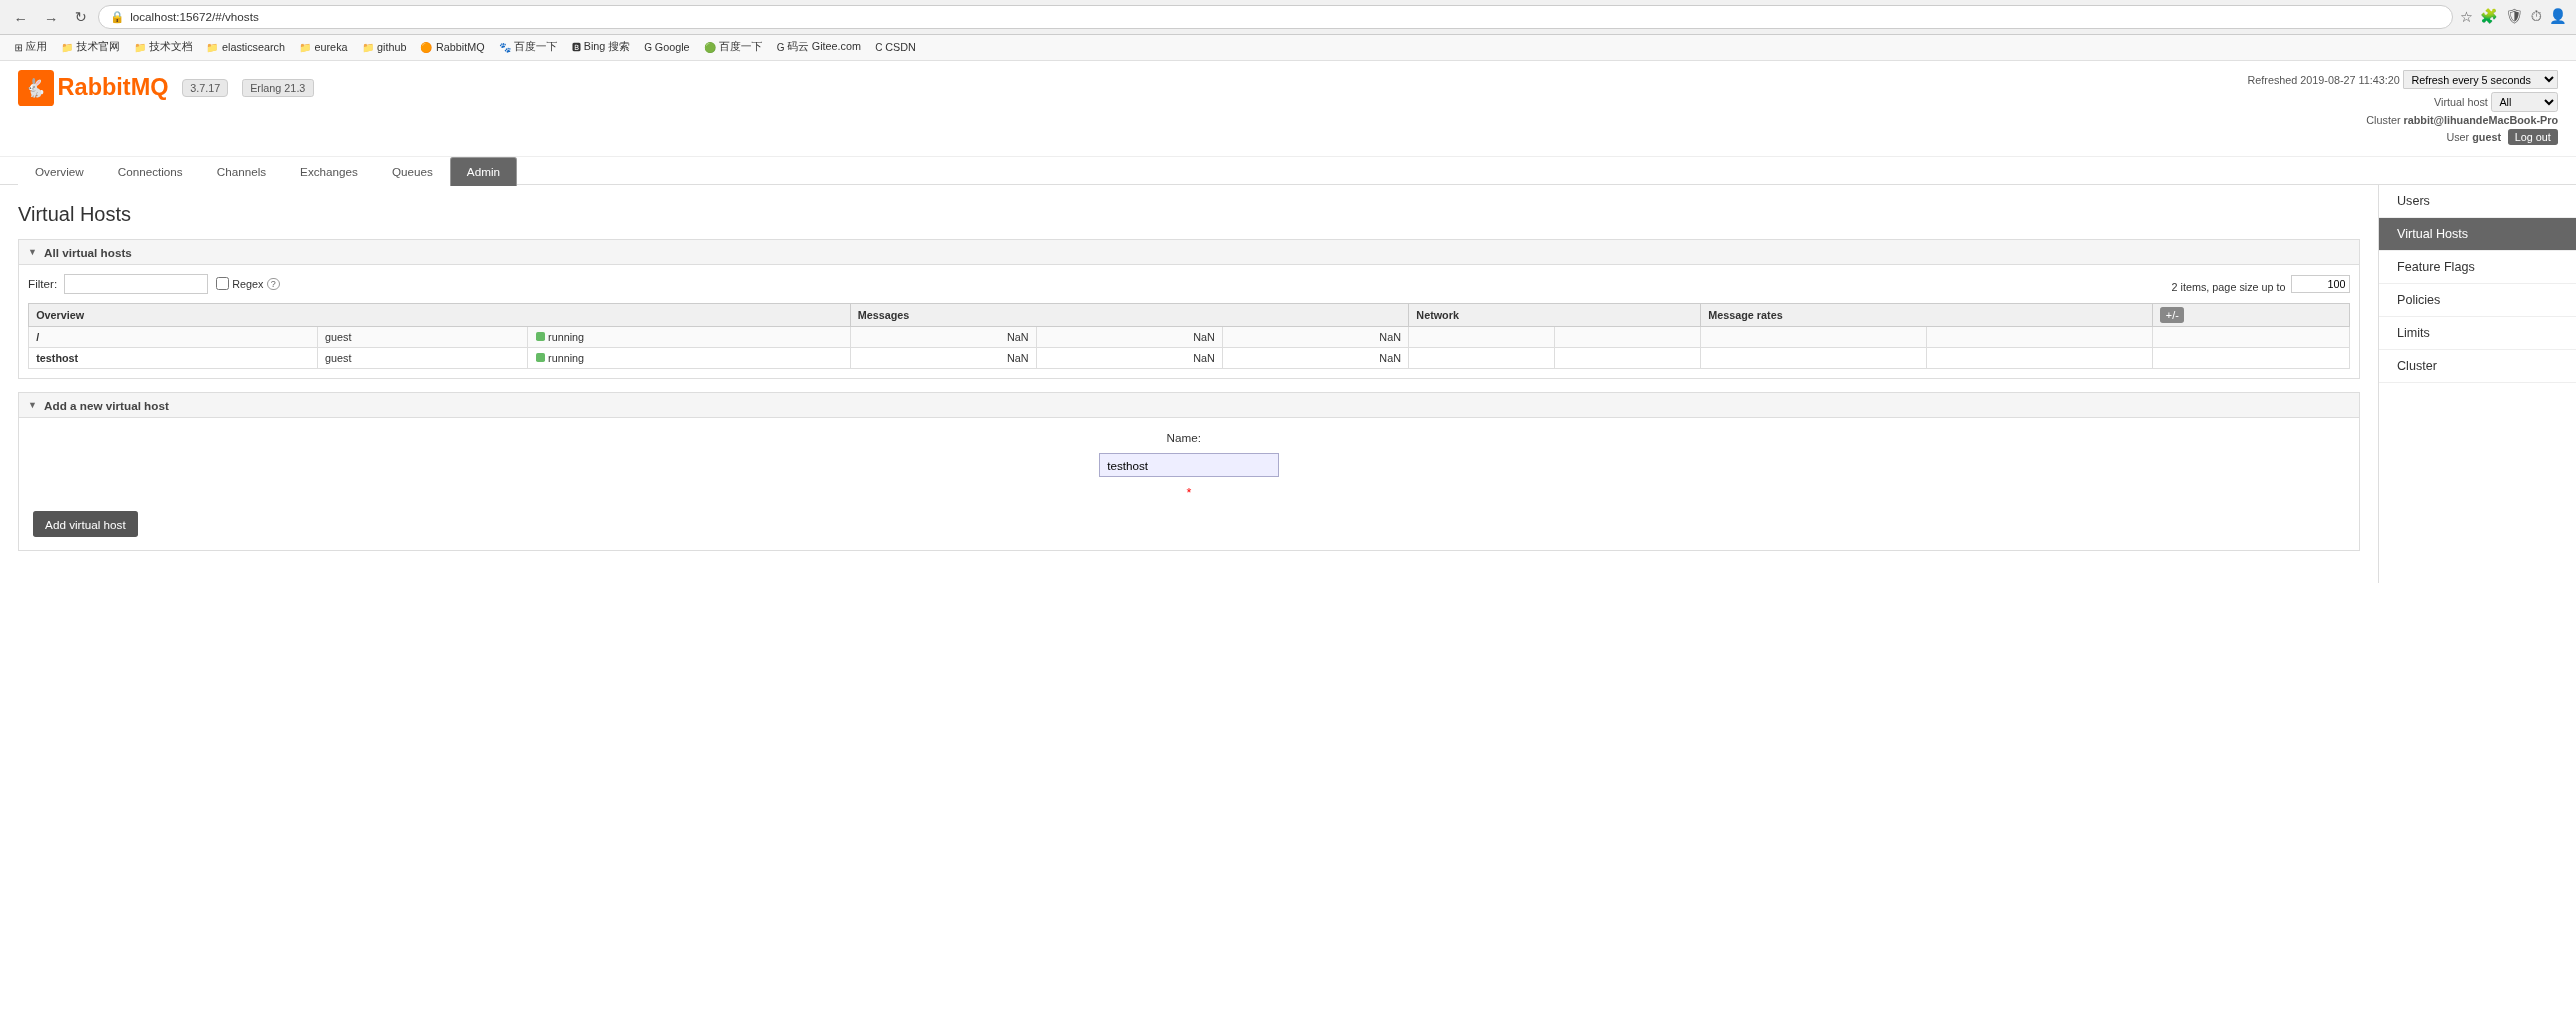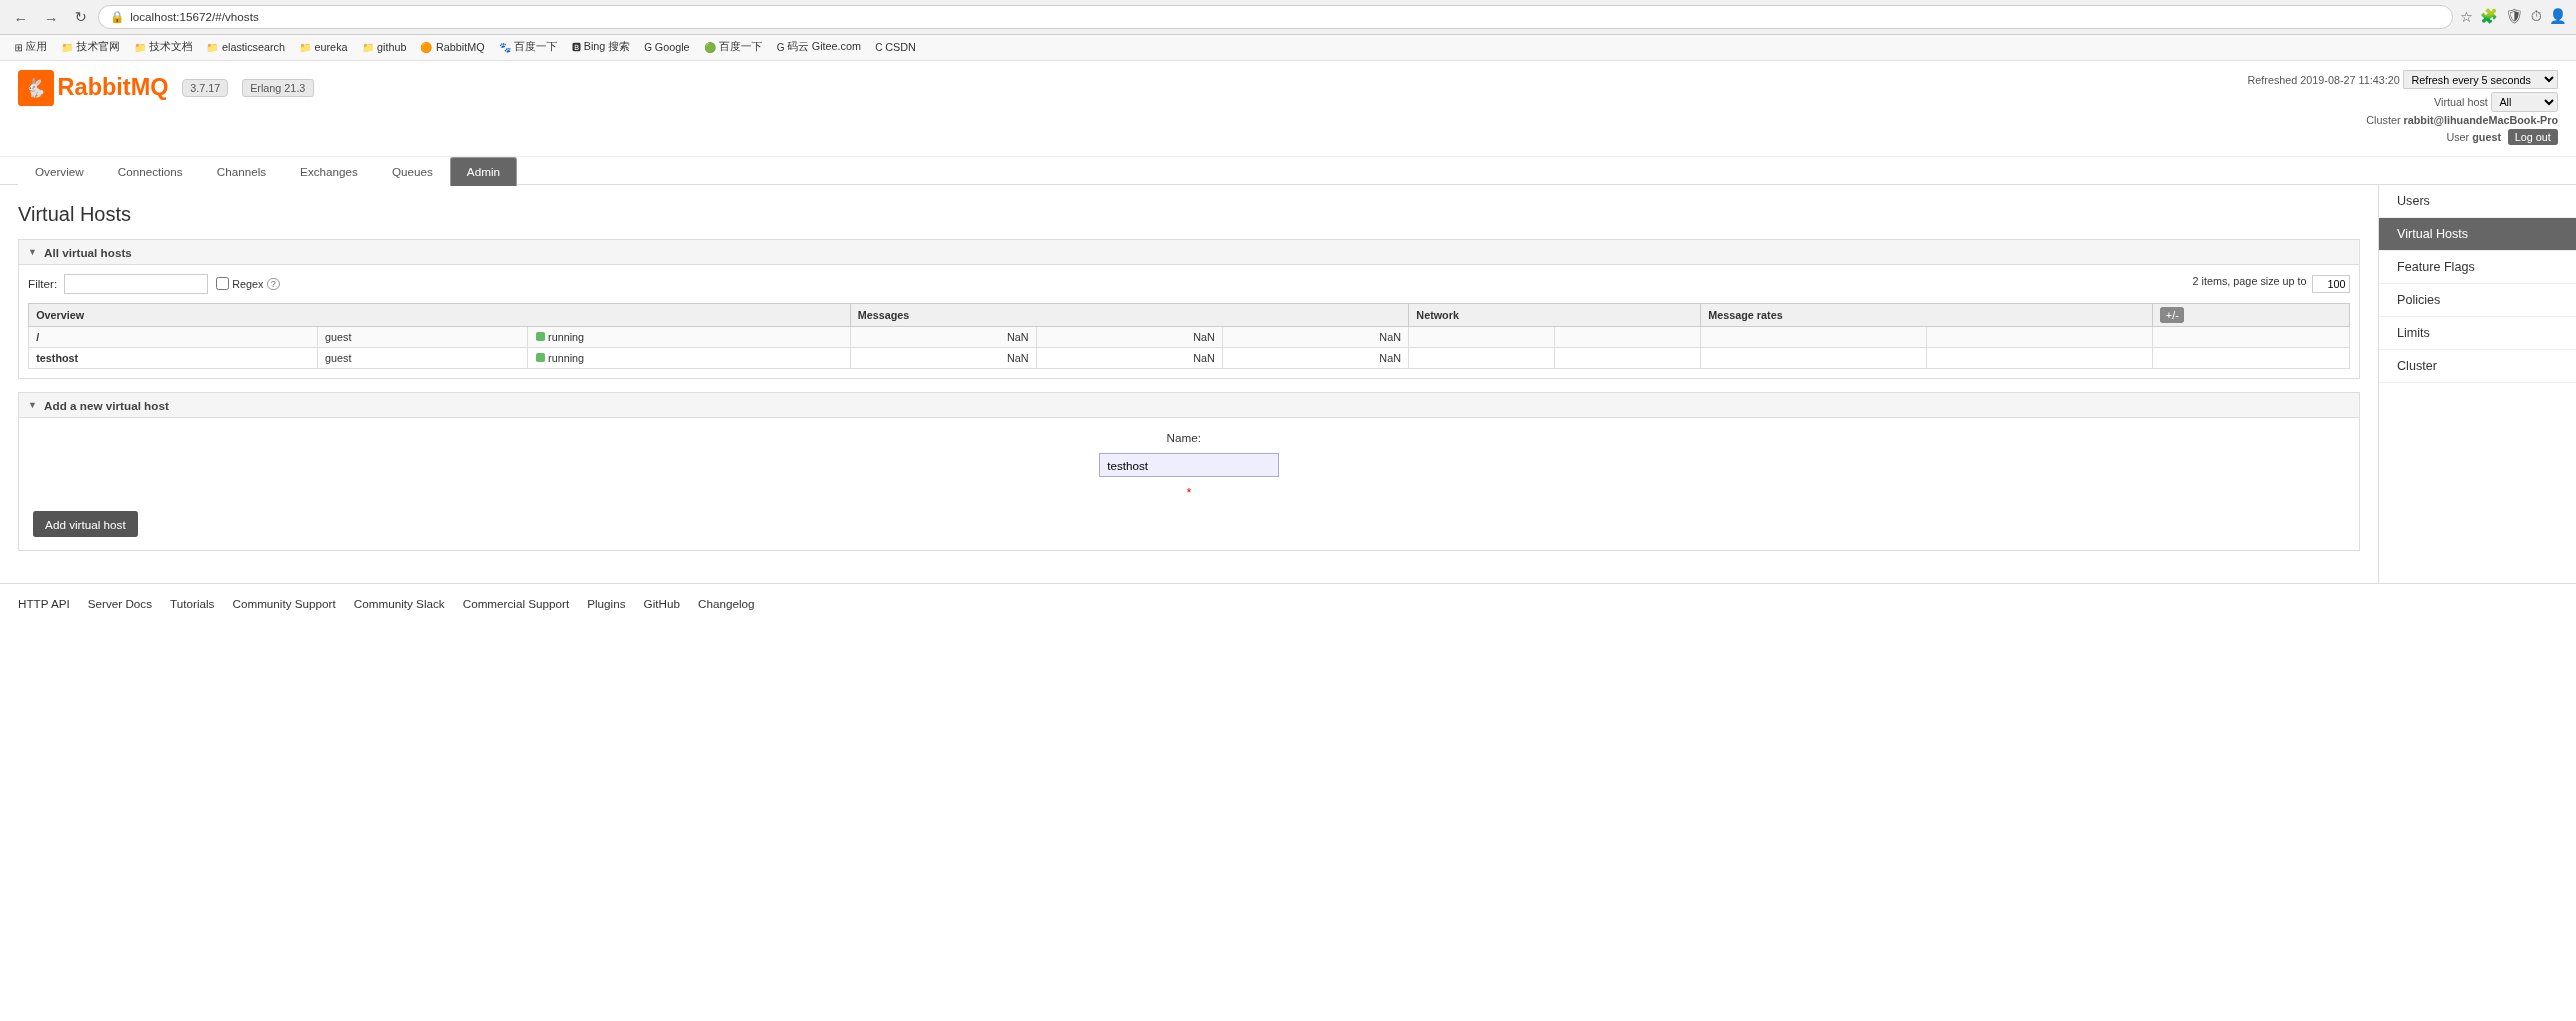--- a/index.html
+++ b/index.html
@@ -172,23 +172,23 @@
     .filter-row {
       display: flex; align-items: center; gap: 7.2px;
       margin-bottom: 9px;
     }
     .filter-label { font-size: 11.7px; }
     .filter-input {
       border: 0.9px solid #ccc; padding: 2.7px 5.4px; font-size: 10.8px;
       width: 144px;
     }
     .regex-check { font-size: 10.8px; display: flex; align-items: center; gap: 3.6px; }
-    .page-info { margin-left: auto; font-size: 10.8px; display: flex; align-items: flex-start; gap: 5.4px; }
+    .page-info { margin-left: auto; font-size: 10.8px; display: flex; align-items: flex-end; gap: 5.4px; }
     .page-size-input {
-      border: 0.9px solid #ccc; padding: 1.8px 3.6px; width: 38px; font-size: 10.8px; text-align: right;
+      border: 0.9px solid #ccc; padding: 1.8px 3.6px; width: 59px; font-size: 10.8px; text-align: right;
     }
 
     
     .vhost-table {
       width: 100%; border-collapse: collapse;
       font-size: 10.8px;
       margin-top: 4.5px;
     }
     .vhost-table .group-header th {
       background: #f0f0f0;
@@ -502,26 +502,15 @@
       <div class="sidebar-item">
         <span>Limits</span>
       </div>
       <div class="sidebar-item">
         <span>Cluster</span>
       </div>
     </div>
 
   </div>
 
-  <div class="app-footer">
-    <a class="footer-link">HTTP API</a>
-    <a class="footer-link">Server Docs</a>
-    <a class="footer-link">Tutorials</a>
-    <a class="footer-link">Community Support</a>
-    <a class="footer-link">Community Slack</a>
-    <a class="footer-link">Commercial Support</a>
-    <a class="footer-link">Plugins</a>
-    <a class="footer-link">GitHub</a>
-    <a class="footer-link">Changelog</a>
-  </div>
 
 </div>
 
 
 </body></html>

